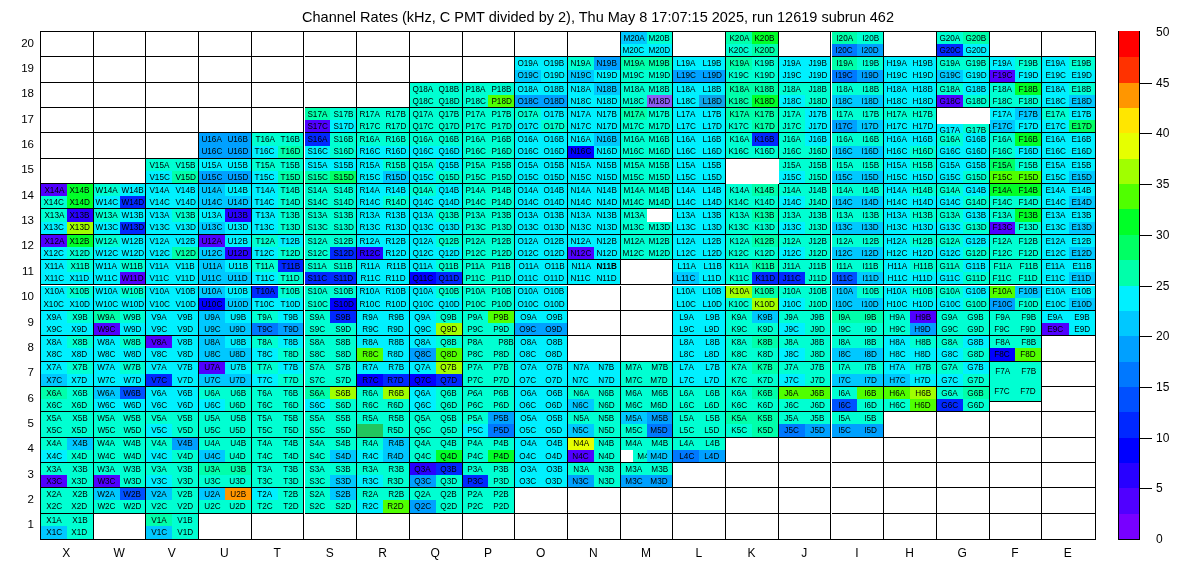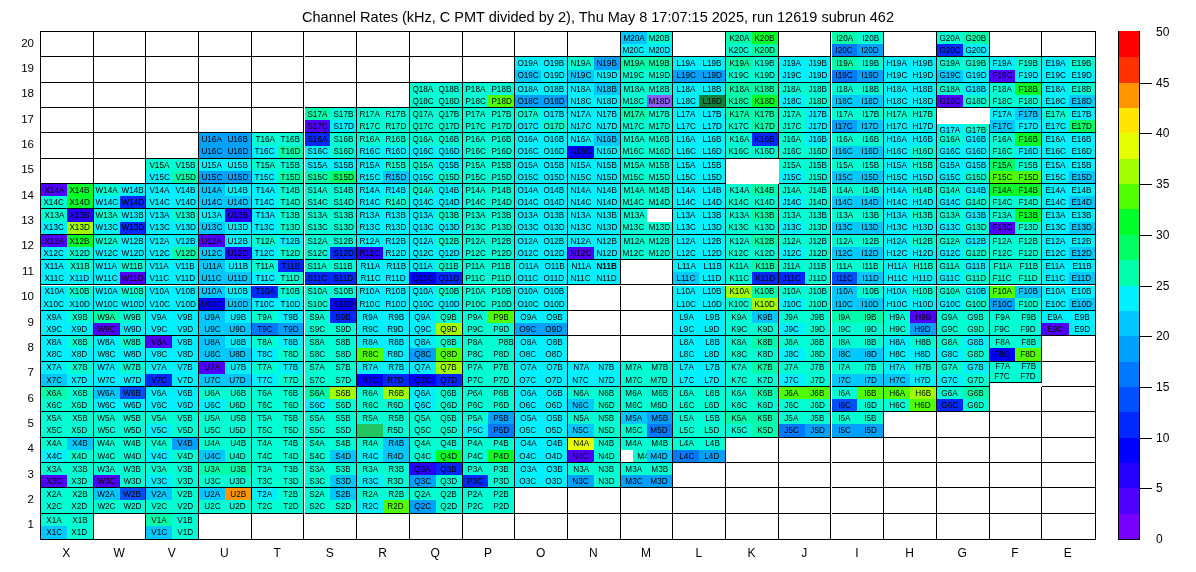--- a/index.html
+++ b/index.html
@@ -361,21 +361,21 @@
       <div class="cellbox" style="left: 632.4px; top: 50.7px; width: 52.7px; height: 25.35px;">
         <div class="quad qa" style="background: rgb(0, 240, 255);">
           <span>L18A</span>
         </div>
         <div class="quad qb" style="background: rgb(0, 240, 255);">
           <span>L18B</span>
         </div>
         <div class="quad qc" style="background: rgb(0, 240, 255);">
           <span>L18C</span>
         </div>
-        <div class="quad qd" style="background: #15803d;">
+        <div class="quad qd" style="background: #0ea5e9;">
           <span>L18D</span>
         </div>
       </div>
       <div class="cellbox" style="left: 685.1px; top: 50.7px; width: 52.7px; height: 25.35px;">
         <div class="quad qa" style="background: rgb(0, 255, 170);">
           <span>K18A</span>
         </div>
         <div class="quad qb" style="background: rgb(0, 255, 170);">
           <span>K18B</span>
         </div>
@@ -3281,21 +3281,21 @@
         <div class="quad qb" style="background: rgb(0, 240, 255);">
           <span>G7B</span>
         </div>
         <div class="quad qc" style="background: rgb(0, 240, 255);">
           <span>G7C</span>
         </div>
         <div class="quad qd" style="background: rgb(0, 255, 210);">
           <span>G7D</span>
         </div>
       </div>
-      <div class="cellbox" style="left: 948.6px; top: 329.55px; width: 52.7px; height: 21px;">
+      <div class="cellbox" style="left: 948.6px; top: 329.55px; width: 52.7px; height: 40px;">
         <div class="quad qa" style="background: rgb(0, 255, 210);">
           <span>F7A</span>
         </div>
         <div class="quad qb" style="background: rgb(0, 255, 210);">
           <span>F7B</span>
         </div>
         <div class="quad qc" style="background: rgb(0, 255, 210);">
           <span>F7C</span>
         </div>
         <div class="quad qd" style="background: rgb(0, 255, 210);">

